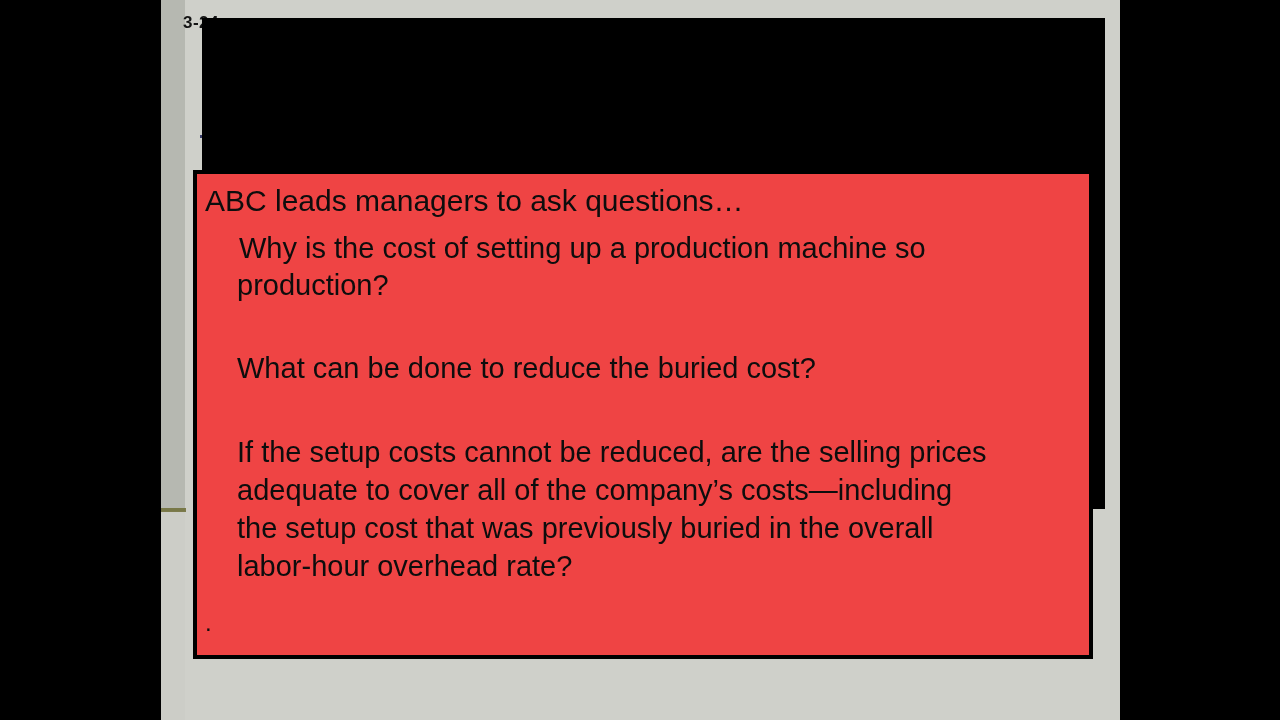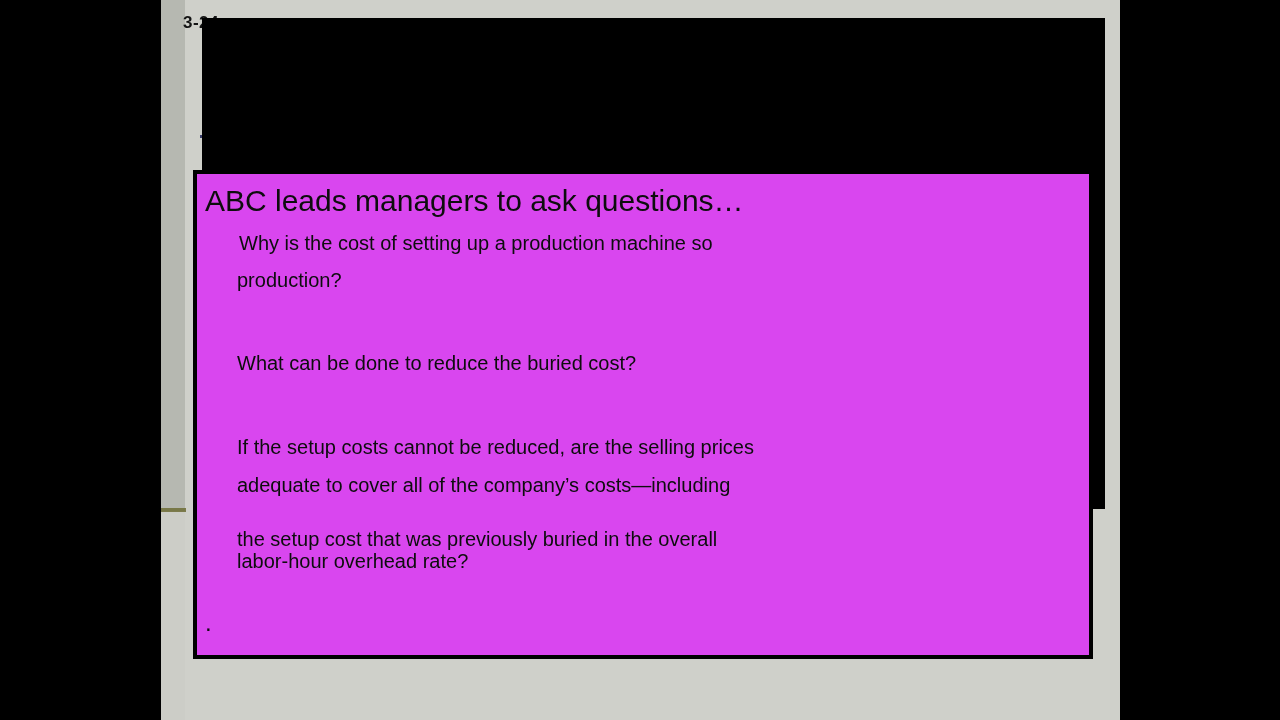--- a/index.html
+++ b/index.html
@@ -118,50 +118,50 @@
     background: #000000;
   }
 
   
   #card {
     position: absolute;
     left: 32px;
     top: 170px;
     width: 900px;
     height: 489px;
-    background: #d946ef;
+    background: #ef4444;
     border: 4px solid #000000;
     box-sizing: border-box;
   }
 
   #card-inner {
     position: relative;
     width: 100%;
     height: 100%;
     padding: 0;
   }
 
   .body-line {
     position: absolute;
     color: #0d0d0d;
     white-space: nowrap;
-    font-size: 20px;
+    font-size: 29px;
   }
 
   #heading-line {
     left: 8px;
     top: 10px;
     font-size: 30px;
   }
   #q1-a { left: 42px; top: 58px; }
   #q1-b { left: 40px; top: 95px; }
   #q2   { left: 40px; top: 178px; }
   #q3-a { left: 40px; top: 262px; }
   #q3-b { left: 40px; top: 300px; }
-  #q3-c { left: 40px; top: 338px; margin-top: 16px; }
+  #q3-c { left: 40px; top: 338px; }
   #q3-d { left: 40px; top: 376px; }
 
   #trailing-dot {
     position: absolute;
     left: 8px;
     top: 435px;
     font-size: 24px;
     color: #0d0d0d;
   }
 

